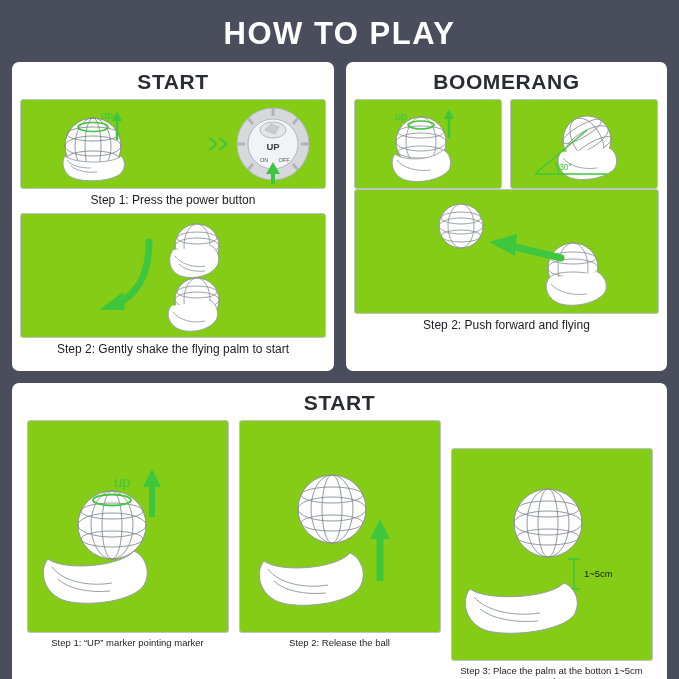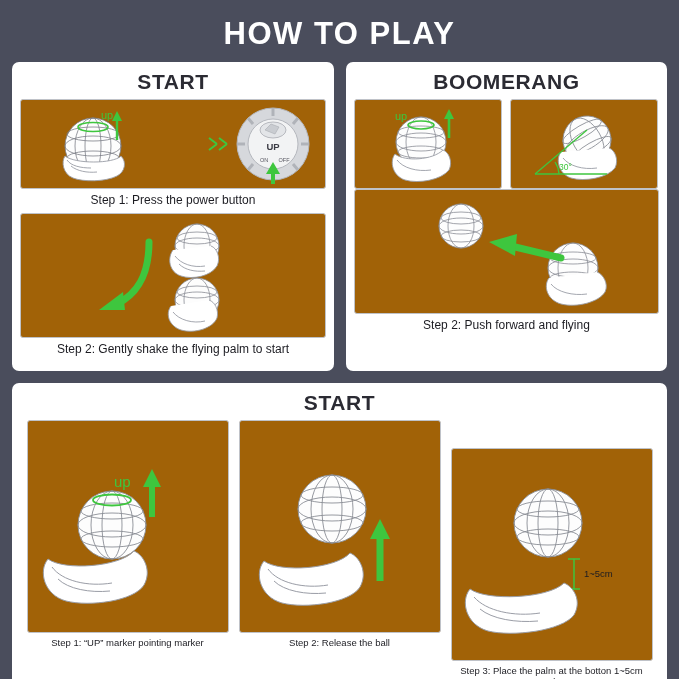--- a/index.html
+++ b/index.html
@@ -30,21 +30,21 @@
     text-align:center;
     font-size:21px;
     font-weight:bold;
     color:#2b2b33;
     letter-spacing:.6px;
     margin:2px 0 5px 0;
   }
   .panel{
     border:1px solid #bfc2c8;
     border-radius:3px;
-    background:#a16207;
+    background:#84cc16;
     box-sizing:border-box;
     position:relative;
     overflow:hidden;
   }
   .caption{
     text-align:center;
     font-size:12px;
     color:#1c1c22;
     margin:4px 0 6px 0;
     line-height:1.2;

